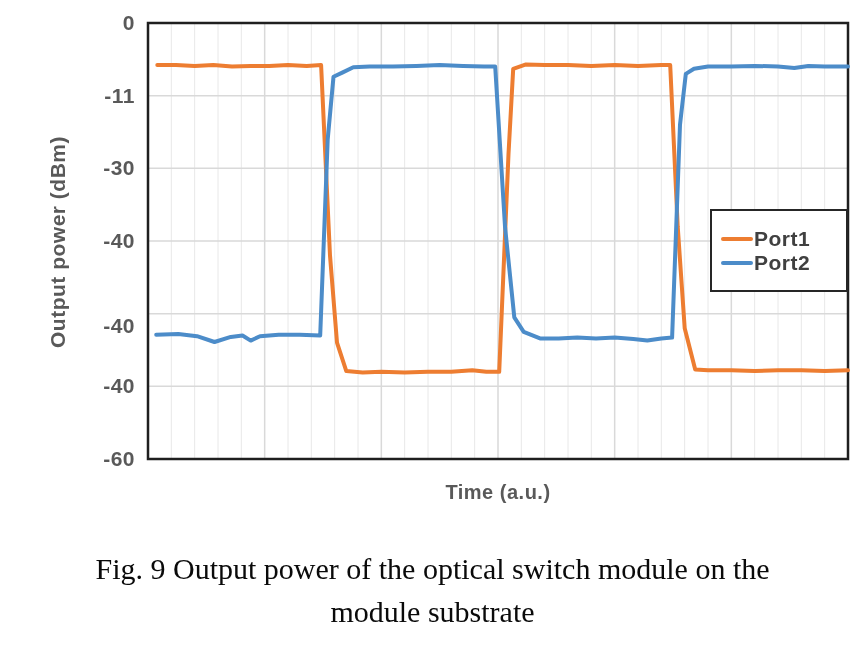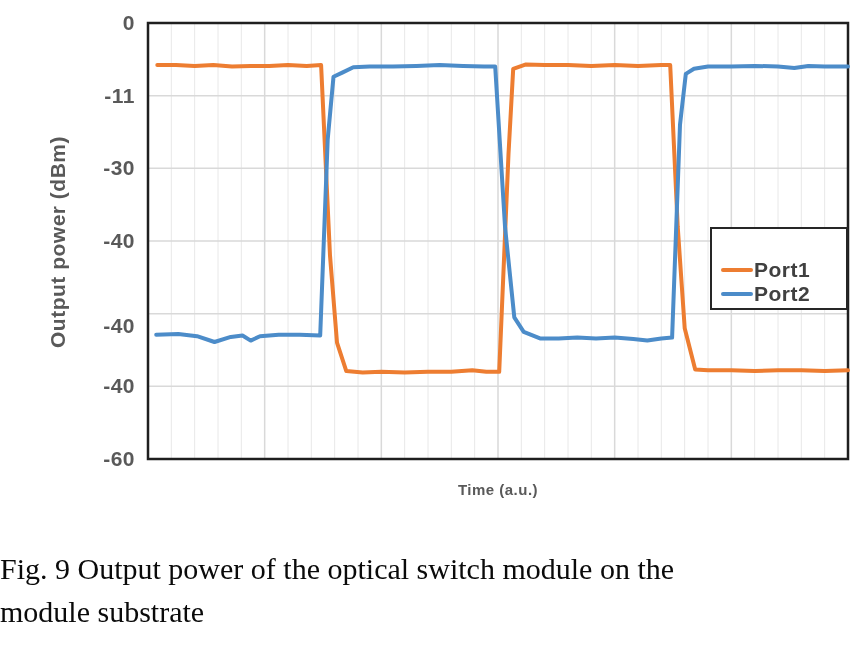--- a/index.html
+++ b/index.html
@@ -42,53 +42,53 @@
     font-weight: 700;
     color: #595959;
     letter-spacing: 0.5px;
   }
   #x-axis-title {
     position: absolute;
     left: 148px;
     top: 481px;
     width: 700px;
     text-align: center;
-    font-size: 15px;
+    font-size: 20px;
     font-weight: 700;
     color: #595959;
     letter-spacing: 0.5px;
   }
   #legend {
     position: absolute;
     left: 710px;
     top: 209px;
     width: 125px;
     height: 75px;
     background: #ffffff;
     border: 2.5px solid #262626;
     display: flex;
     flex-direction: column;
-    justify-content: flex-end;
+    justify-content: center;
     padding: 2px 0 2px 9px;
     box-sizing: content-box;
-    margin-top: 18px;
   }
   .legend-entry { display: flex; align-items: center; }
   .legend-swatch { width: 32px; height: 4px; border-radius: 2px; flex: 0 0 auto; }
   .legend-label {
     font-size: 21px;
     font-weight: 700;
     color: #404040;
     margin-left: 1px;
     letter-spacing: 0.5px;
   }
   #caption {
     position: absolute;
     left: 0; top: 548px;
     width: 865px;
+    text-align: center;
     font-family: "Liberation Serif", serif;
     font-size: 30px;
     color: #0a0a0a;
     line-height: 1.42;
   }
 </style>
 </head>
 <body>
 
 <div id="figure">

